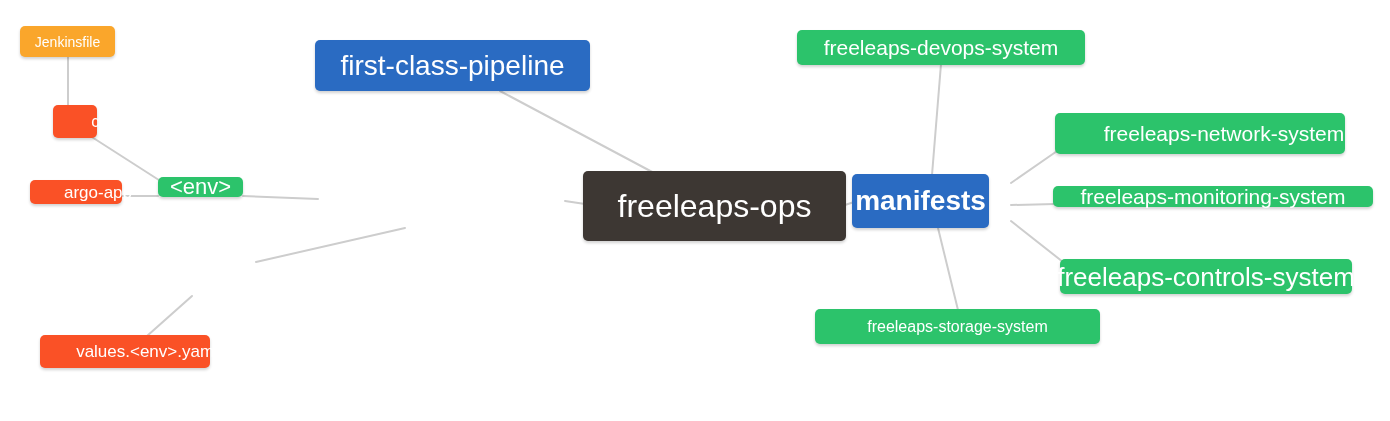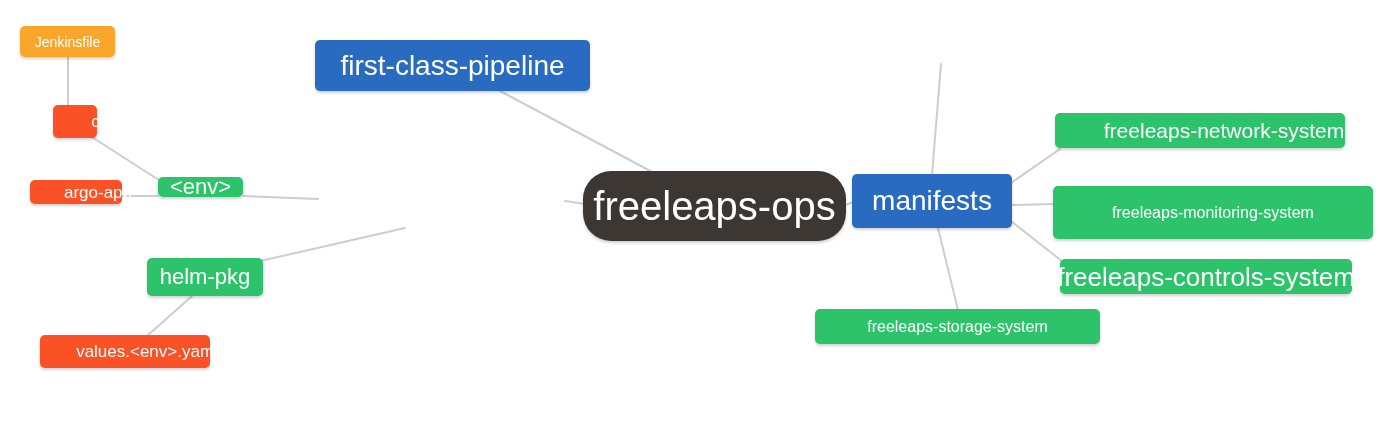--- a/index.html
+++ b/index.html
@@ -57,25 +57,25 @@
 
   
   #n-jenkinsfile        {left:20px;  top:26px;  width:95px;  height:31px; font-size:14px;text-align:center;}
   #n-ci                 {left:53px;  top:105px; width:33px;  height:33px; font-size:16px;}
   #n-argo-app           {left:30px;  top:180px; width:92px;  height:24px; font-size:17px;}
   #n-env                {left:158px; top:177px; width:85px;  height:20px; font-size:22px;}
   #n-helm-pkg           {left:147px; top:258px; width:116px; height:38px; font-size:22px;}
   #n-values-env-yaml    {left:8px;   top:335px; width:170px; height:33px; font-size:17px;margin-left:32px;}
   #n-first-class-pipeline{left:315px;top:40px;  width:275px; height:51px; font-size:28px;}
   #n-service-name       {left:318px; top:172px; width:247px; height:56px; font-size:29px;}
-  #n-root               {left:583px; top:171px; width:263px; height:70px; font-size:40px;border-radius:28px;}
-  #n-manifests          {left:852px; top:174px; width:160px; height:54px; font-size:28px;}
+  #n-root               {left:583px; top:171px; width:263px; height:70px; font-size:32px;}
+  #n-manifests          {left:852px; top:174px; width:137px; height:54px; font-size:28px;font-weight:bold;}
   #n-devops-system      {left:797px; top:30px;  width:288px; height:35px; font-size:21px;}
-  #n-network-system     {left:1055px;top:113px; width:290px; height:35px; font-size:21px;padding-left:48px;}
-  #n-monitoring-system  {left:1053px;top:186px; width:320px; height:53px; font-size:16px;}
+  #n-network-system     {left:1055px;top:113px; width:290px; height:41px; font-size:21px;padding-left:48px;}
+  #n-monitoring-system  {left:1053px;top:186px; width:320px; height:21px; font-size:21px;}
   #n-controls-system    {left:1060px;top:259px; width:292px; height:35px; font-size:26px;}
   #n-storage-system     {left:815px; top:309px; width:285px; height:35px; font-size:16px;}
 </style>
 </head>
 <body>
 
 <div class="canvas">
 
   <svg class="edges" viewBox="0 0 1390 421" xmlns="http://www.w3.org/2000/svg">
     <line x1="68" y1="57" x2="68" y2="105"></line>
@@ -91,23 +91,23 @@
     <line x1="1011" y1="183" x2="1060" y2="149"></line>
     <line x1="1011" y1="205" x2="1055" y2="204"></line>
     <line x1="1011" y1="221" x2="1063" y2="262"></line>
     <line x1="938" y1="228" x2="958" y2="310"></line>
   </svg>
 
   <div class="node lvl-4" id="n-jenkinsfile">Jenkinsfile</div>
   <div class="node lvl-3" id="n-ci">ci</div>
   <div class="node lvl-3" id="n-argo-app">argo-app</div>
   <div class="node lvl-2" id="n-env">&lt;env&gt;</div>
-  <div class="node lvl-2" id="n-helm-pkg">helm-pkg</div>
   <div class="node lvl-3" id="n-values-env-yaml">values.&lt;env&gt;.yaml</div>
   <div class="node lvl-1" id="n-first-class-pipeline">first-class-pipeline</div>
   <div class="node lvl-root" id="n-root">freeleaps-ops</div>
   <div class="node lvl-1" id="n-manifests">manifests</div>
+  <div class="node lvl-2" id="n-devops-system">freeleaps-devops-system</div>
   <div class="node lvl-2" id="n-network-system">freeleaps-network-system</div>
   <div class="node lvl-2" id="n-monitoring-system">freeleaps-monitoring-system</div>
   <div class="node lvl-2" id="n-controls-system">freeleaps-controls-system</div>
   <div class="node lvl-2" id="n-storage-system">freeleaps-storage-system</div>
 
 </div>
 
 </body></html>

